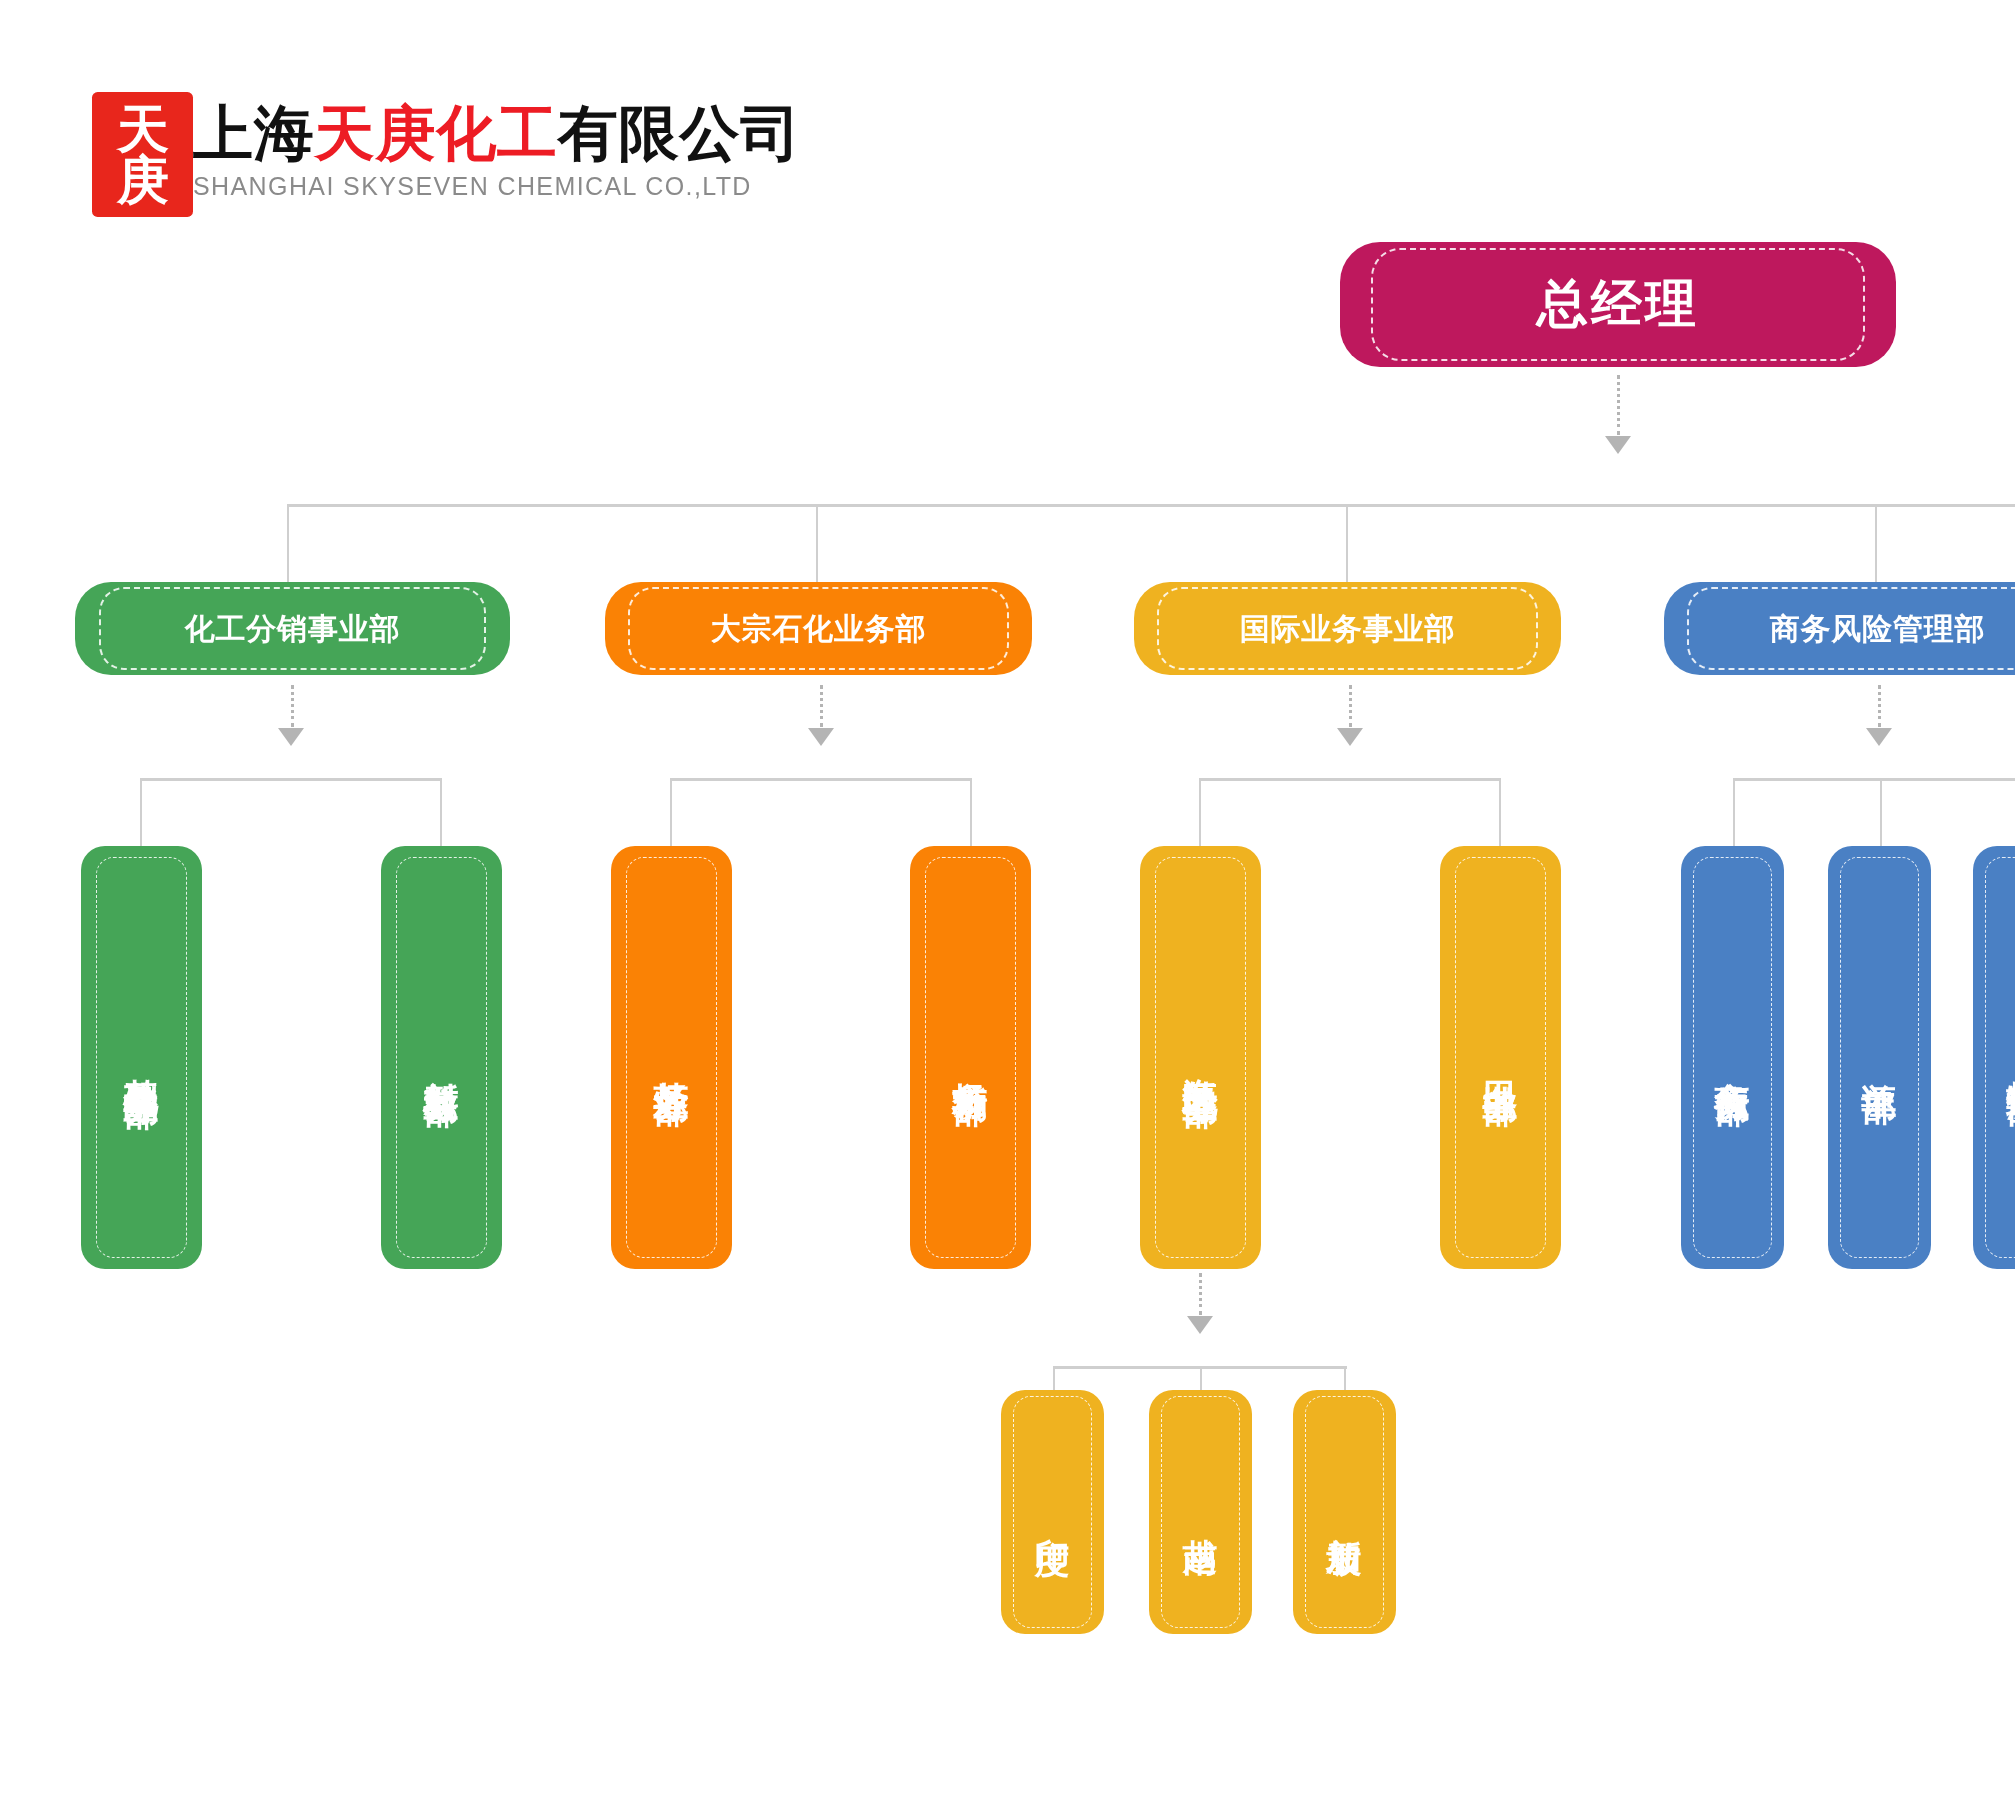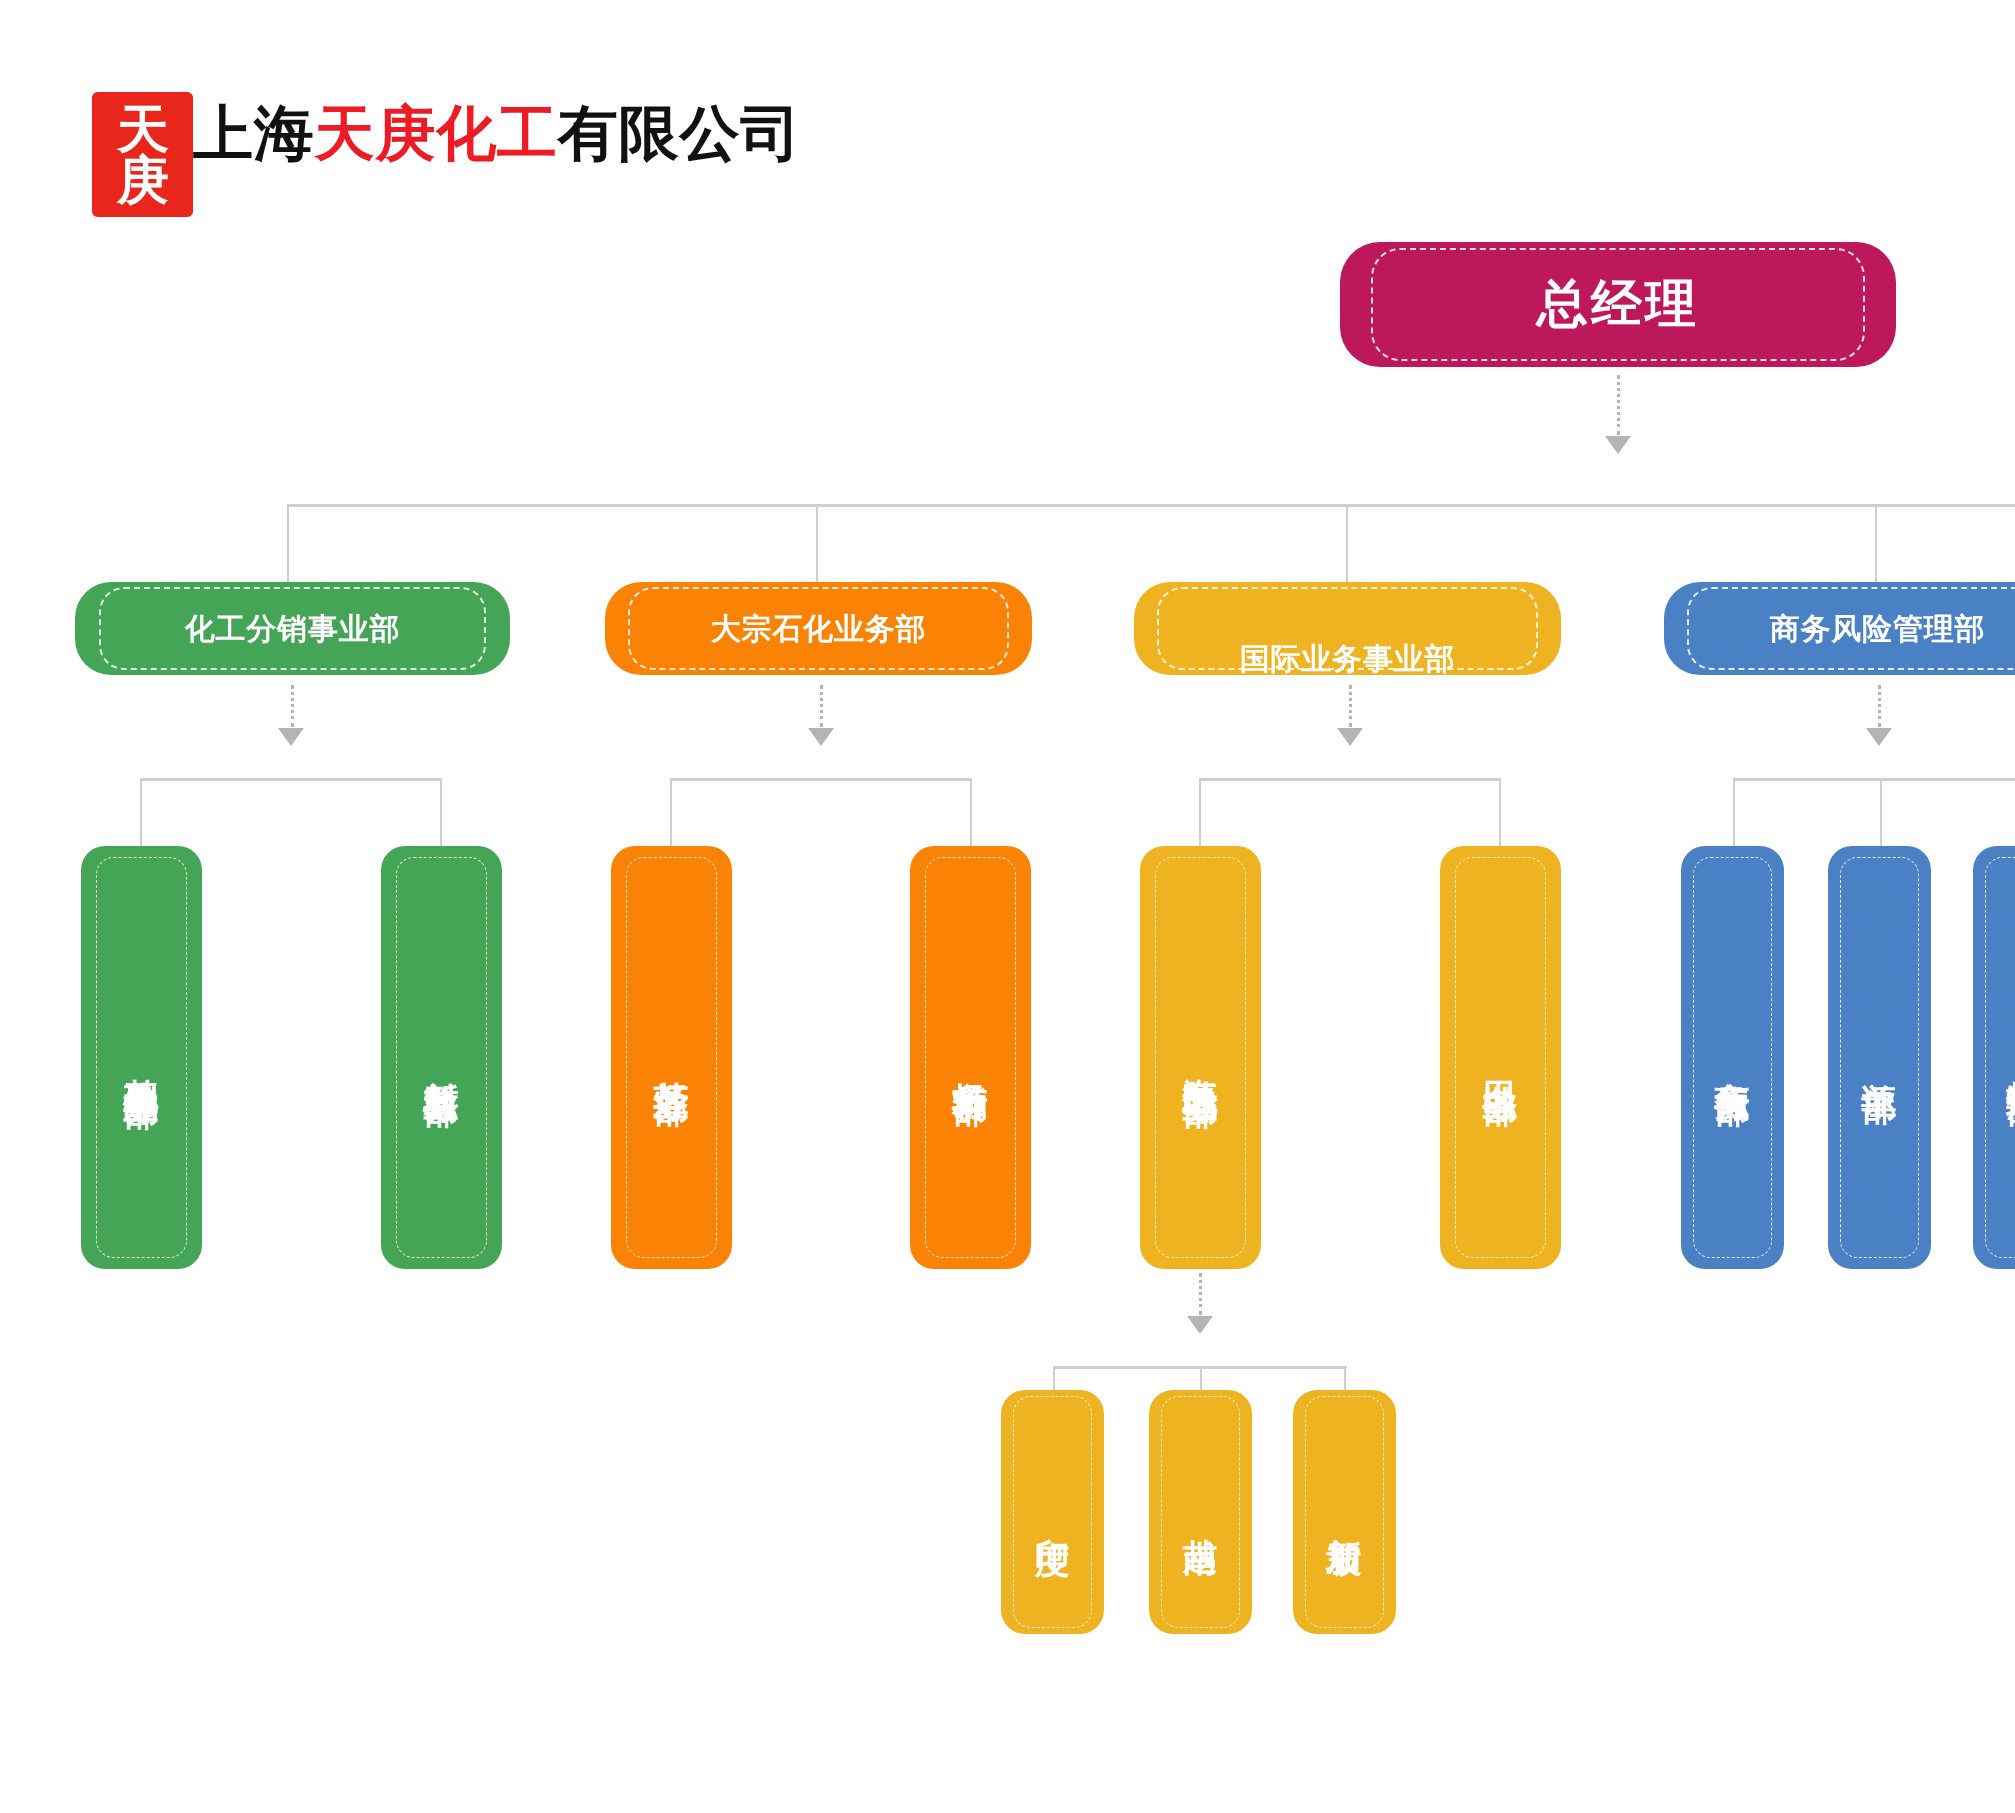--- a/index.html
+++ b/index.html
@@ -65,20 +65,21 @@
 </head>
 <body>
 
 <div id="logo-block">
   <div id="logo-seal">
     <span>天</span>
     <span>庚</span>
   </div>
   <div id="logo-text">
     <div id="company-name-cn"><span>上海</span><span class="hl">天庚化工</span><span>有限公司</span></div>
+    <div id="company-name-en">SHANGHAI SKYSEVEN CHEMICAL CO.,LTD</div>
   </div>
 </div>
 
 <div class="node" id="root-node" style="left:1340px;top:242px;width:556px;height:125px;background:#be185d;">
   <div class="inner"></div>
   <div class="lbl" style="font-size:51px;letter-spacing:3.2px;">总经理</div>
 </div>
 
 <div class="dotline" style="left:1617px;top:375px;height:60px;"></div>
 <div class="arrow" style="left:1605px;top:436px;"></div>
@@ -92,21 +93,21 @@
 <div class="node lvl2" style="left:75px;top:582px;width:435px;height:93px;background:#45A557;">
   <div class="inner"></div>
   <div class="lbl">化工分销事业部</div>
 </div>
 
 <div class="node lvl2" style="left:605px;top:582px;width:427px;height:93px;background:#FA8205;justify-content:center;">
   <div class="inner"></div>
   <div class="lbl">大宗石化业务部</div>
 </div>
 
-<div class="node lvl2" style="left:1134px;top:582px;width:427px;height:93px;background:#EFB220;align-items:flex-end;">
+<div class="node lvl2" style="left:1134px;top:582px;width:427px;height:93px;background:#EFB220;">
   <div class="inner"></div>
   <div class="lbl">国际业务事业部</div>
 </div>
 
 <div class="node lvl2" style="left:1664px;top:582px;width:427px;height:93px;background:#4A80C4;">
   <div class="inner"></div>
   <div class="lbl">商务风险管理部</div>
 </div>
 
 <div class="dotline" style="left:291px;top:685px;height:42px;"></div>

